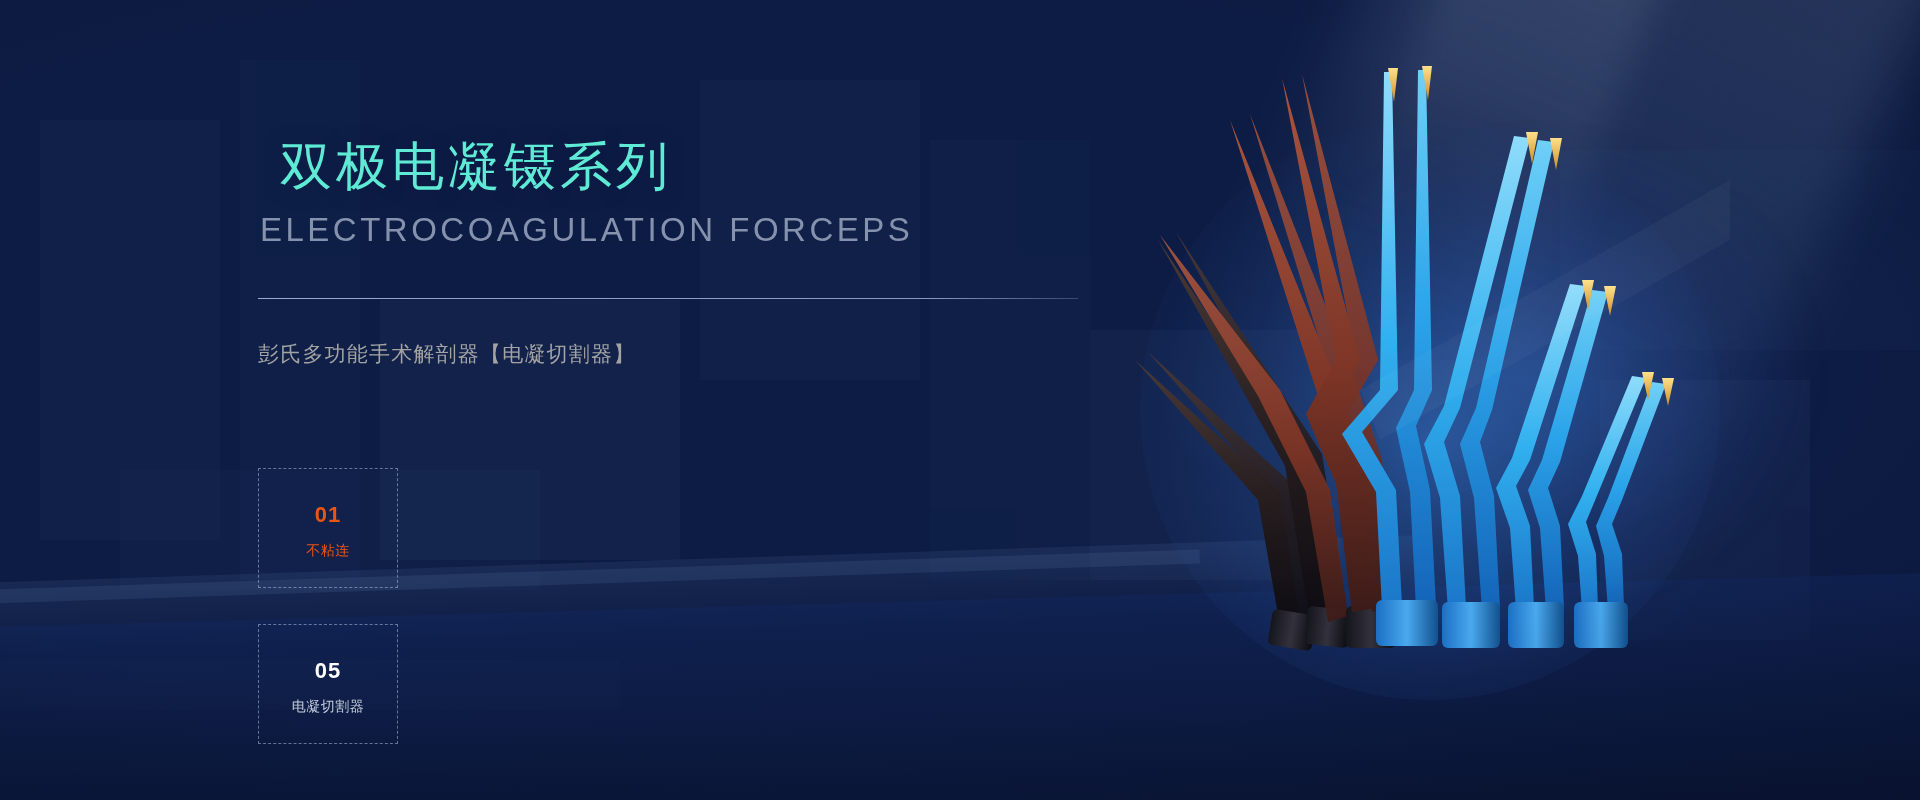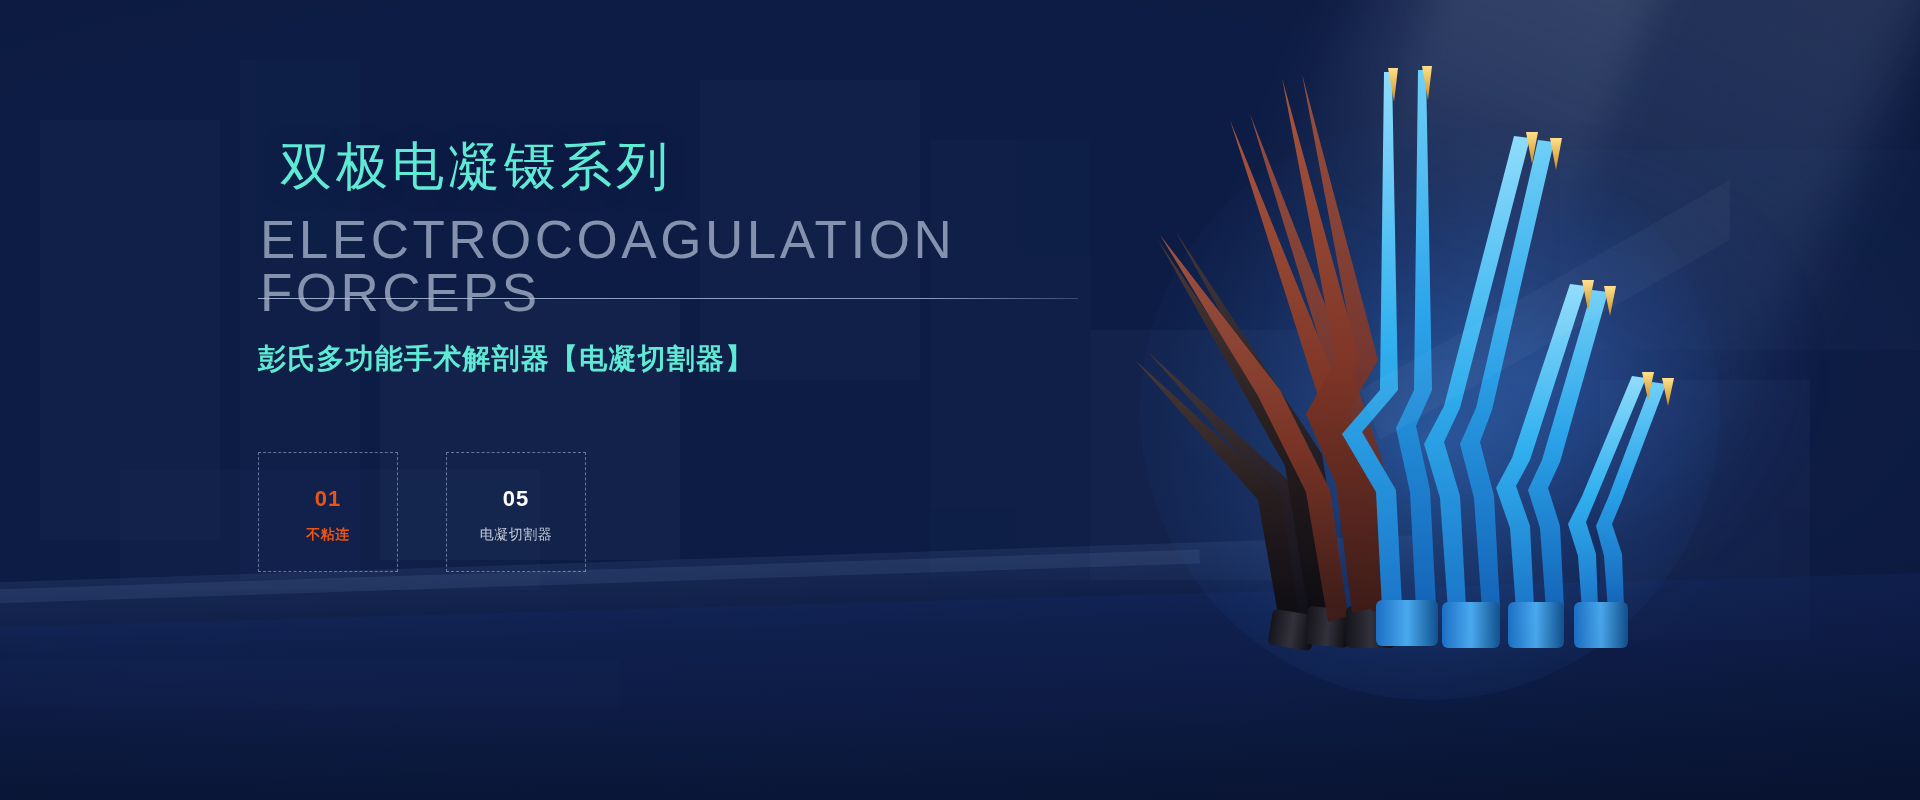--- a/index.html
+++ b/index.html
@@ -72,59 +72,59 @@
 
   .title-cn {
     position:absolute; top:140px; left:0;
     font-size:52px; line-height:1; letter-spacing:4px;
     color:#5eead4; font-weight:400;
     text-shadow:0 2px 18px rgba(10,25,70,.8);
     margin-left:22px;
   }
   .title-en {
     position:absolute; top:213px; left:2px;
-    font-size:53px; line-height:1; letter-spacing:3.5px;
+    font-size:33px; line-height:1; letter-spacing:3.5px;
     color:#8f9cb6; font-weight:300;
     opacity:.92;
   }
   .divider {
     position:absolute; top:298px; left:0;
     width:820px; height:1px;
     background:linear-gradient(90deg,rgba(176,195,225,.85),rgba(176,195,225,.75) 82%,rgba(176,195,225,.25));
   }
   .subtitle {
     position:absolute; top:340px; left:0;
-    font-size:28px; letter-spacing:1.2px;
-    color:#5eead4; font-weight:700;
+    font-size:21px; letter-spacing:1.2px;
+    color:#a3a3a3; font-weight:400;
   }
 
   
   .features {
-    position:absolute; top:452px; left:0;
-    display:flex; gap:48px;
+    position:absolute; top:468px; left:0;
+    display:flex; gap:36px;flex-direction:column;
   }
   .feat {
     width:140px; height:120px;
     display:flex; flex-direction:column;
     align-items:center; justify-content:center;
     border:1px dashed rgba(170,190,220,.55);
     padding-top:4px;
   }
   .feat.bright { border-color:rgba(255,255,255,.95); }
   .feat .num {
     font-size:22px; font-weight:700; letter-spacing:1px;
     color:#ffffff; line-height:1;
   }
   .feat .lbl {
     margin-top:17px;
     font-size:14px; letter-spacing:.5px;
     color:#c3cbda; line-height:1;
   }
   .feat.accent .num { color:#ea5514; }
-  .feat.accent .lbl { color:#ea5514; font-weight:700; }
+  .feat.accent .lbl { color:#ea5514; font-weight:400; }
 
   
   .product { position:absolute; left:1130px; top:60px; width:620px; height:640px; }
   .product svg { width:100%; height:100%; display:block; }
 </style>
 </head>
 <body>
 
 <div class="banner">
 

